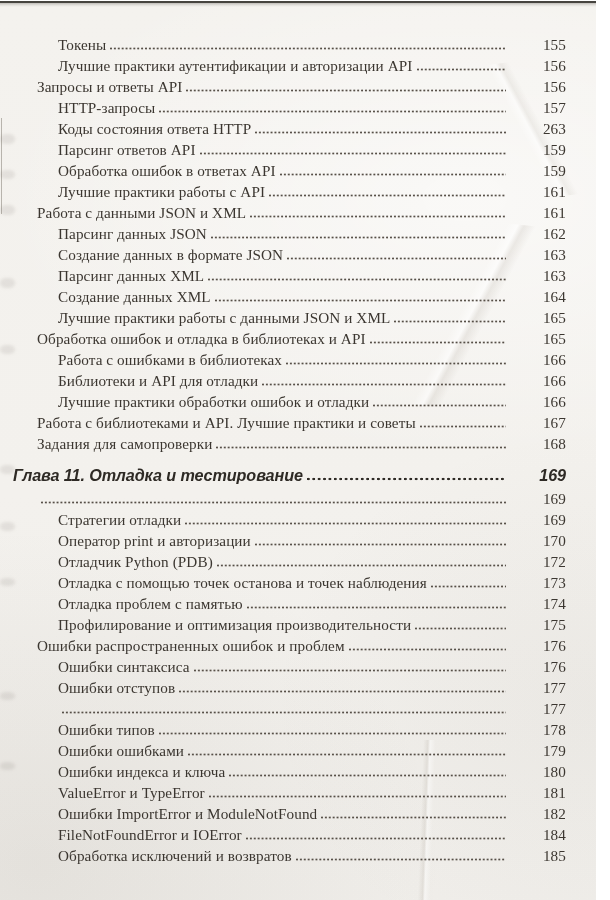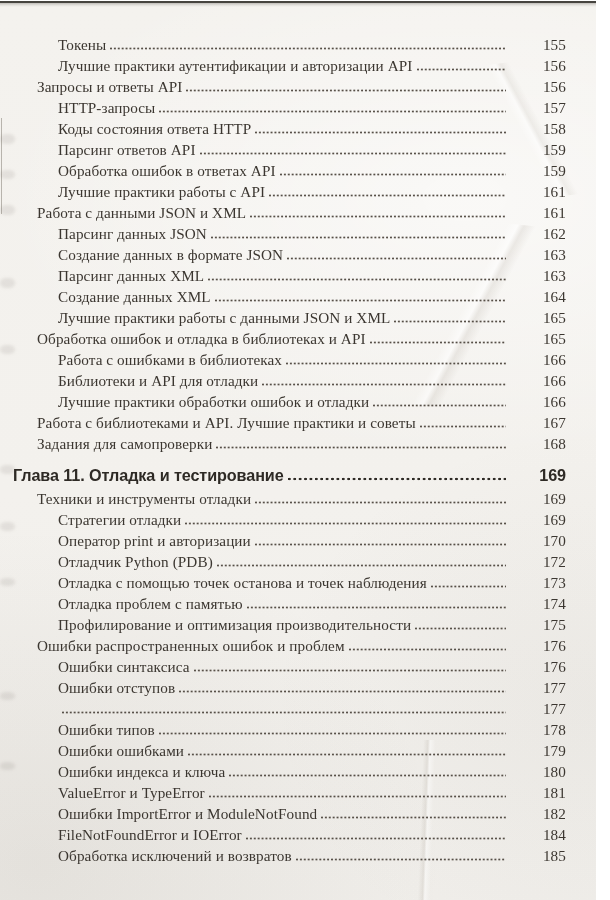--- a/index.html
+++ b/index.html
@@ -98,20 +98,21 @@
     padding-left: 13px;
     margin-top: 10px;
     margin-bottom: 1px;
     height: 23px;
     line-height: 23px;
     font-family: "Liberation Sans", "DejaVu Sans", sans-serif;
     font-weight: 700;
     font-size: 16.2px;
     letter-spacing: -0.1px;
     color: var(--ink-heading, #2e2a25);
+    font-style: italic;
   }
   .toc-title {
     flex: 0 0 auto;
     white-space: nowrap;
   }
   .leader {
     flex: 1 1 auto;
     min-width: 10px;
     height: 3px;
     margin: 0 6px 0 4px;
@@ -172,21 +173,21 @@
     <span class="toc-page">156</span>
   </div>
       <div class="toc-row toc-row--l2">
     <span class="toc-title">HTTP-запросы</span>
     <span class="leader"></span>
     <span class="toc-page">157</span>
   </div>
       <div class="toc-row toc-row--l2">
     <span class="toc-title">Коды состояния ответа HTTP</span>
     <span class="leader"></span>
-    <span class="toc-page">158</span>
+    <span class="toc-page">263</span>
   </div>
       <div class="toc-row toc-row--l2">
     <span class="toc-title">Парсинг ответов API</span>
     <span class="leader"></span>
     <span class="toc-page">159</span>
   </div>
       <div class="toc-row toc-row--l2">
     <span class="toc-title">Обработка ошибок в ответах API</span>
     <span class="leader"></span>
     <span class="toc-page">159</span>
@@ -255,21 +256,20 @@
     <span class="toc-title">Задания для самопроверки</span>
     <span class="leader"></span>
     <span class="toc-page">168</span>
   </div>
       <div class="toc-row toc-row--chapter">
     <span class="toc-title">Глава 11. Отладка и тестирование</span>
     <span class="leader"></span>
     <span class="toc-page">169</span>
   </div>
       <div class="toc-row toc-row--l1">
-    <span class="toc-title">Техники и инструменты отладки</span>
     <span class="leader"></span>
     <span class="toc-page">169</span>
   </div>
       <div class="toc-row toc-row--l2">
     <span class="toc-title">Стратегии отладки</span>
     <span class="leader"></span>
     <span class="toc-page">169</span>
   </div>
       <div class="toc-row toc-row--l2">
     <span class="toc-title">Оператор print и авторизации</span>

